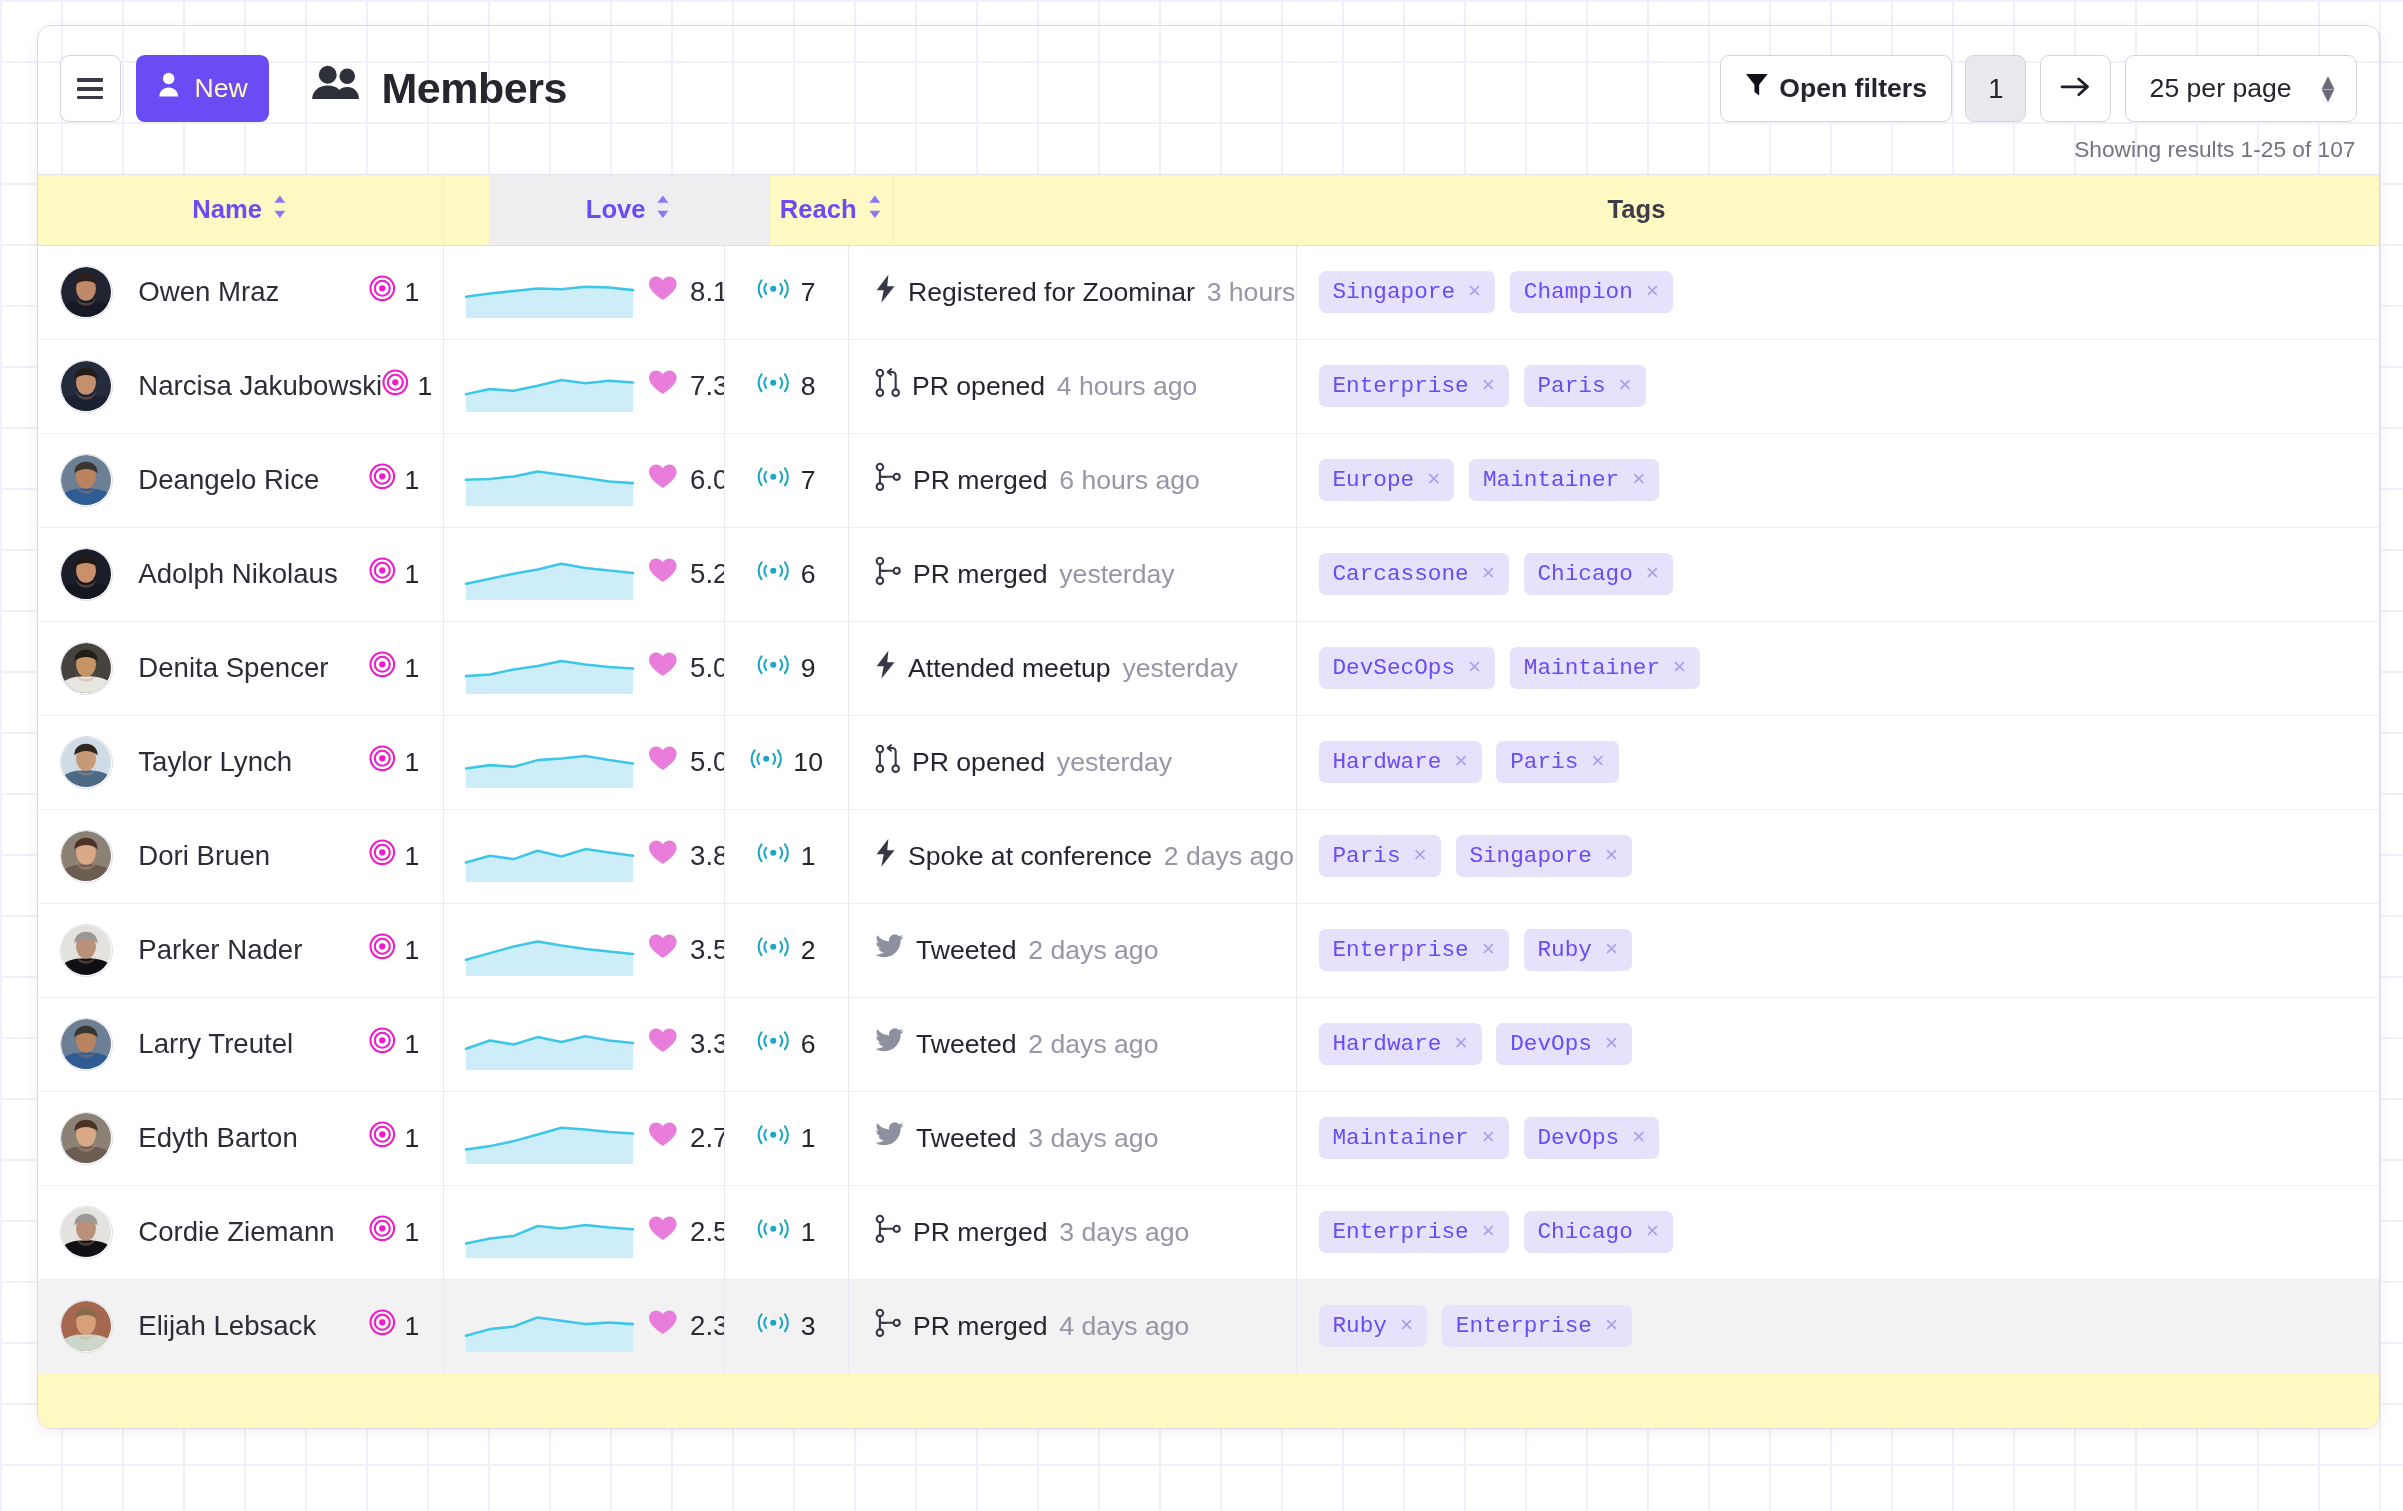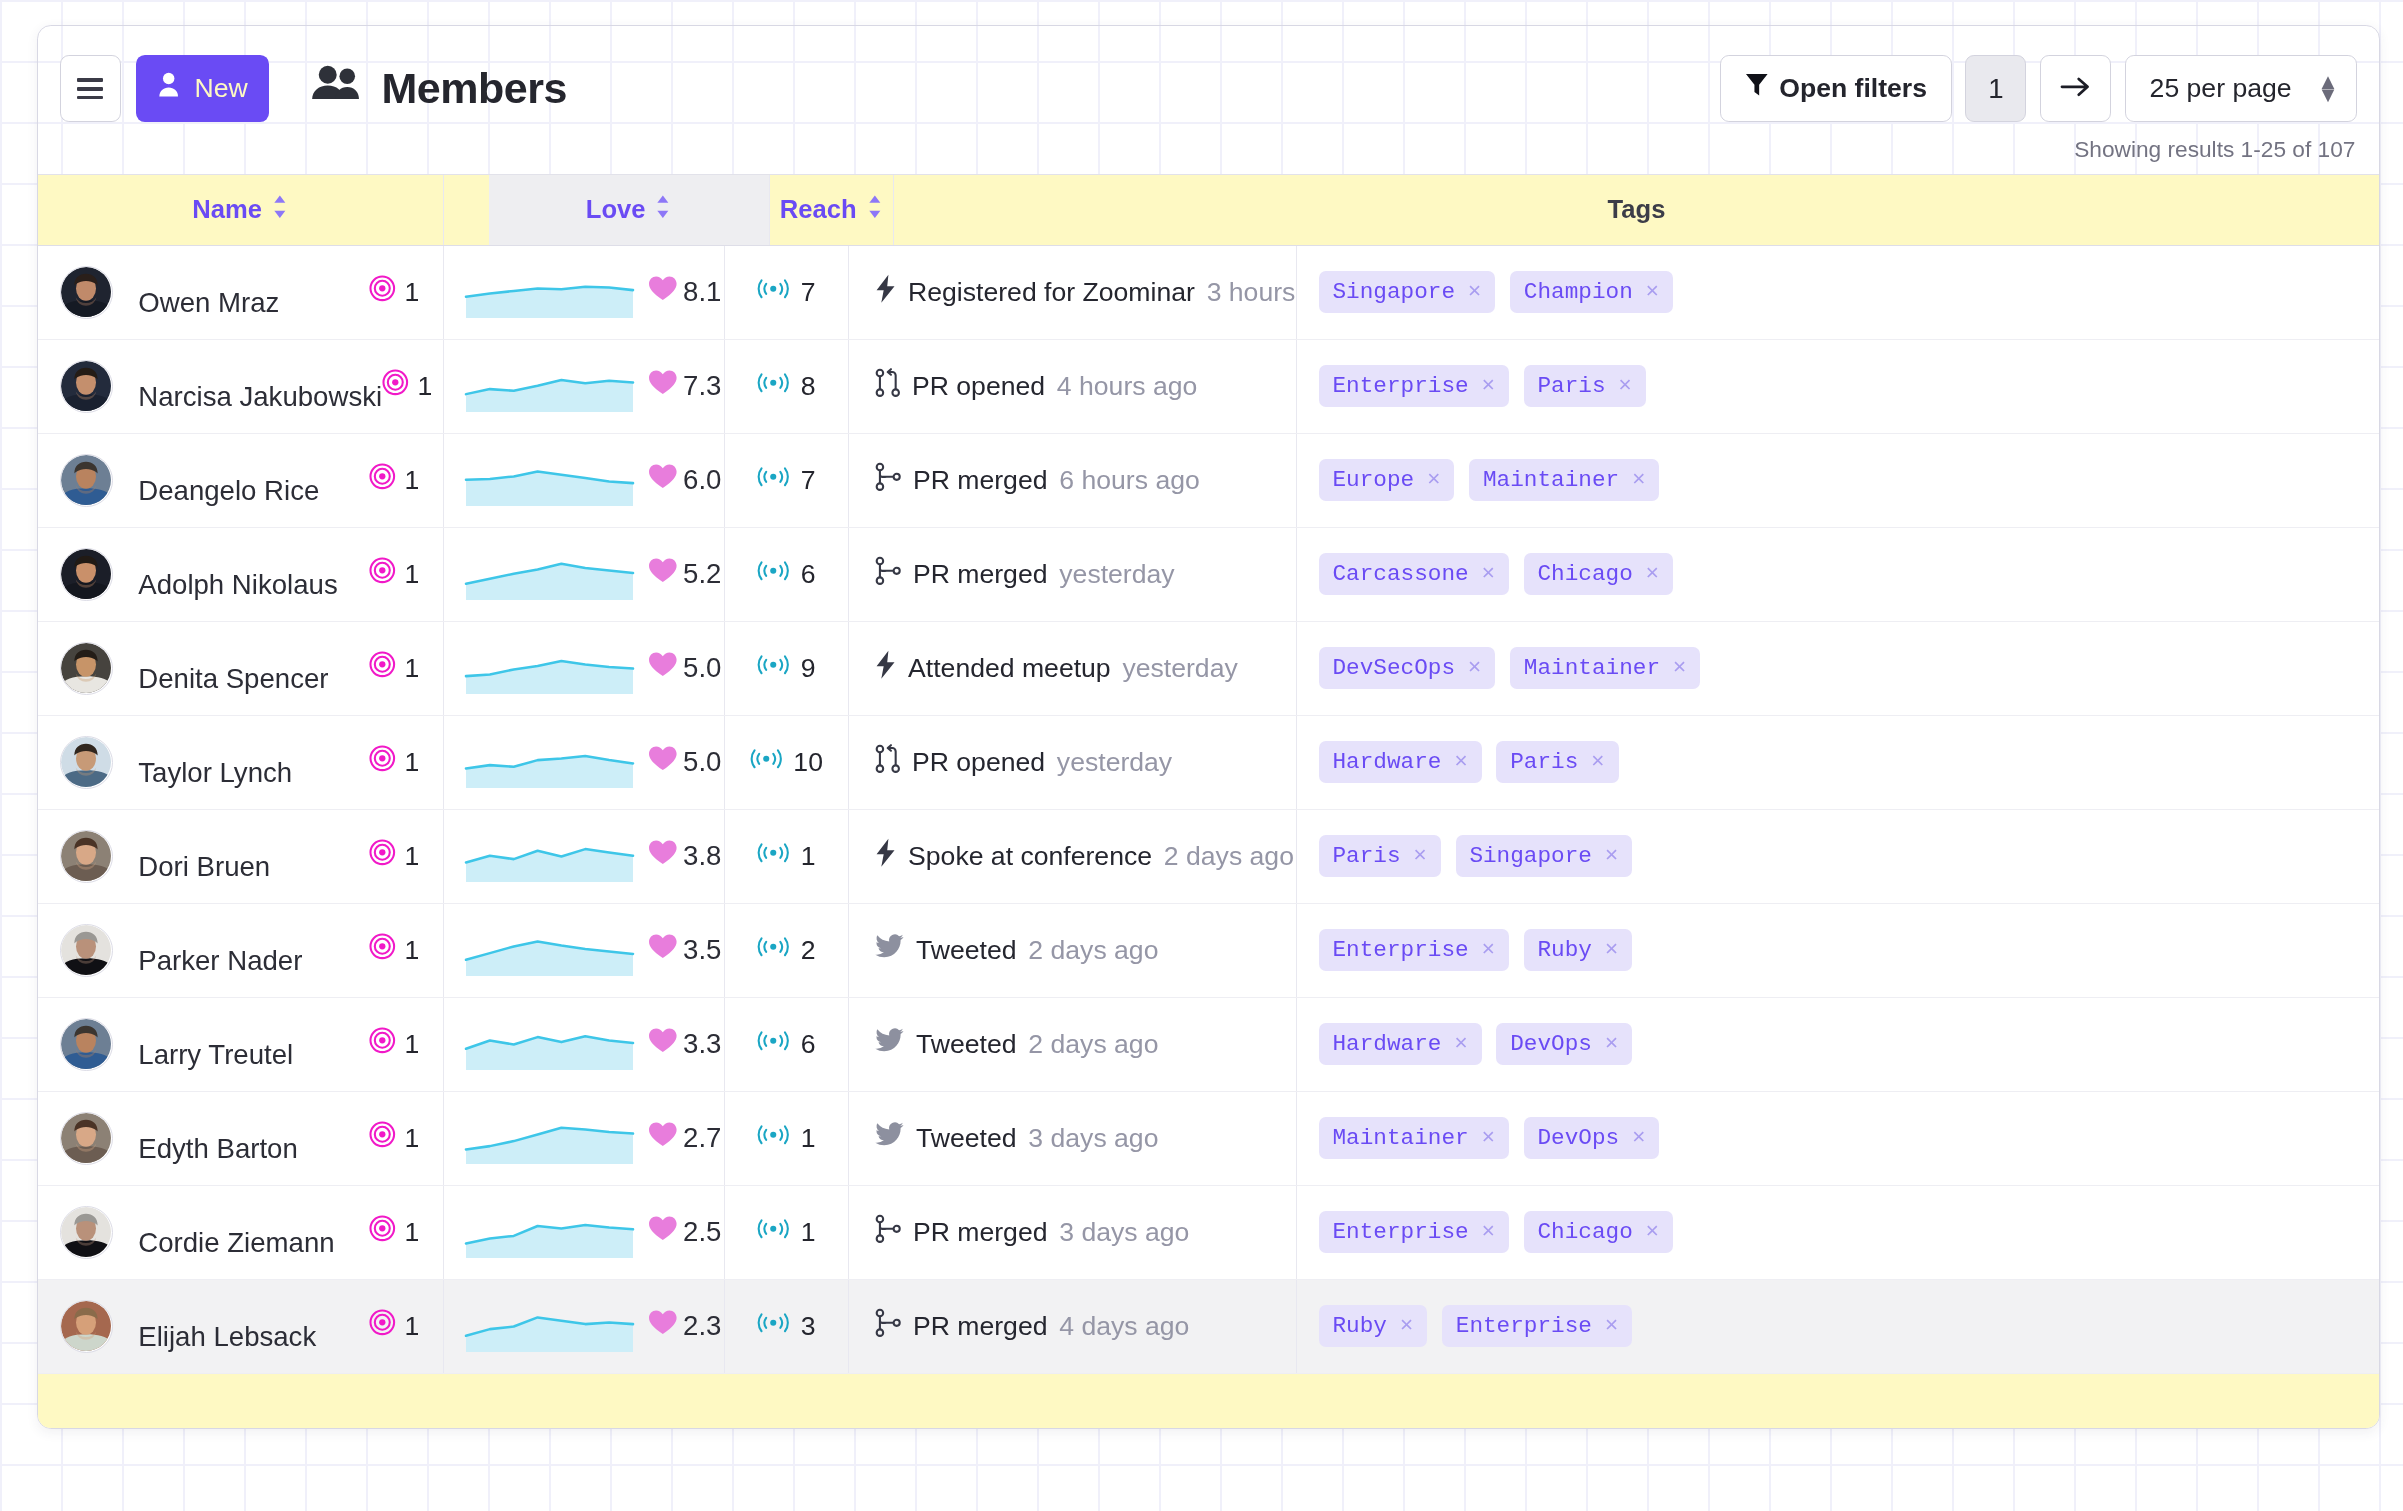--- a/index.html
+++ b/index.html
@@ -212,37 +212,37 @@
     border-bottom: 1.5px solid #eeeef3;
     background: #ffffff;
   }
   .trow.hl { background: #f2f2f3; }
   .trow.hl .td.love-cell { background: #f2f2f3; }
 
   .td.love-cell { background: #ffffff; }
 
   
   .td.name-cell { padding: 0 23.6px 0 21.7px; justify-content: space-between; }
-  .name-left { display: flex; align-items: flex-end; gap: 25.6px; }
+  .name-left { display: flex; align-items: center; gap: 25.6px; }
   .avatar {
     width: 53px; height: 53px;
     border-radius: 50%;
     border: 1.5px solid #dcdce6;
     overflow: hidden;
     flex: none;
     box-shadow: 0 0 0 2px #ffffff inset;
   }
   .avatar svg { display: block; }
   .member-name { font-size: 27.6px; color: #2c2d36; white-space: nowrap; }
   .target-grp { display: flex; align-items: center; gap: 8.9px; font-size: 26.6px; color: #24252d; }
 
   
   .td.love-cell { padding: 0 19.7px 0 21.7px; gap: 15.8px; }
   .spark { width: 167px; height: 55px; flex: none; }
-  .love-grp { display: flex; align-items: center; gap: 5px; font-size: 27.6px; color: #2c2d36; }
+  .love-grp { display: flex; align-items: center; gap: 12px; font-size: 27.6px; color: #2c2d36; }
 
   
   .td.reach-cell { justify-content: center; gap: 10.8px; font-size: 26.6px; color: #24252d; }
 
   
   .td.last-cell { padding-left: 25.6px; gap: 11.8px; font-size: 26.6px; white-space: nowrap; }
   .act-label { color: #25262f; }
   .act-time { color: #9596a6; }
 
   

